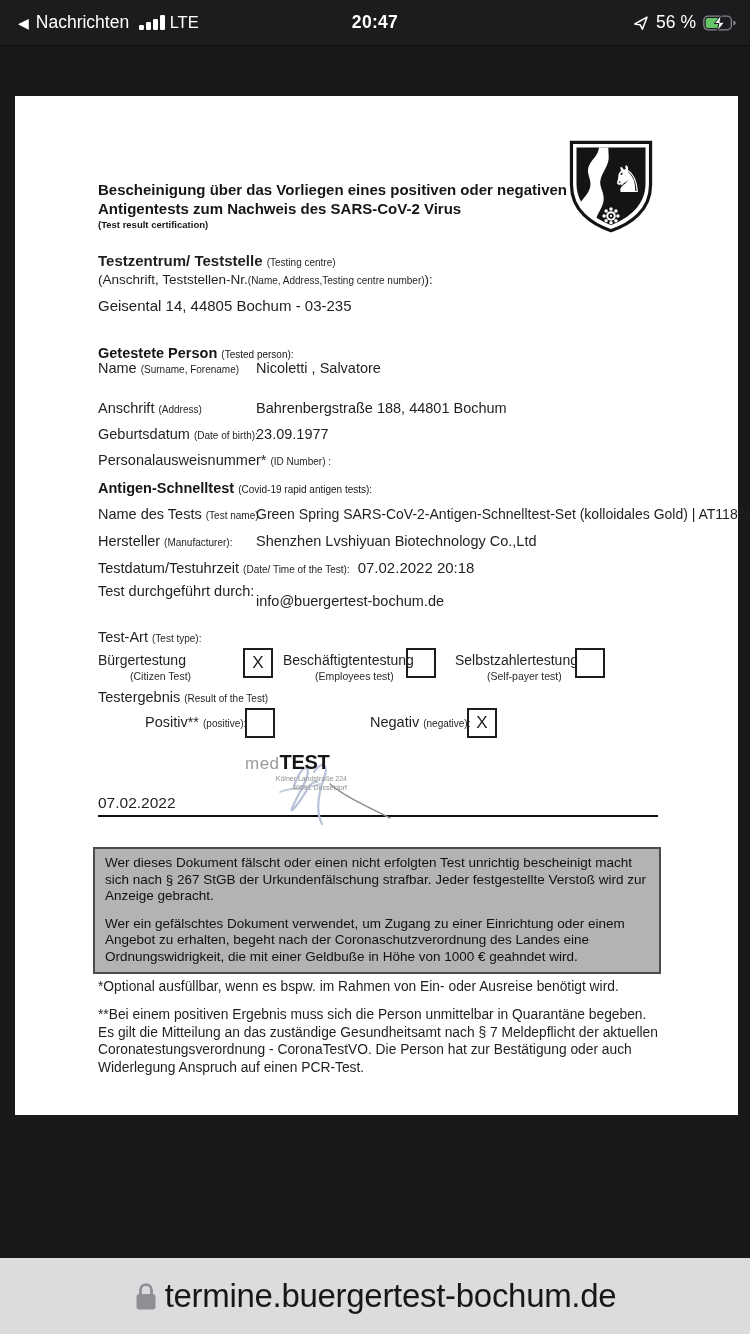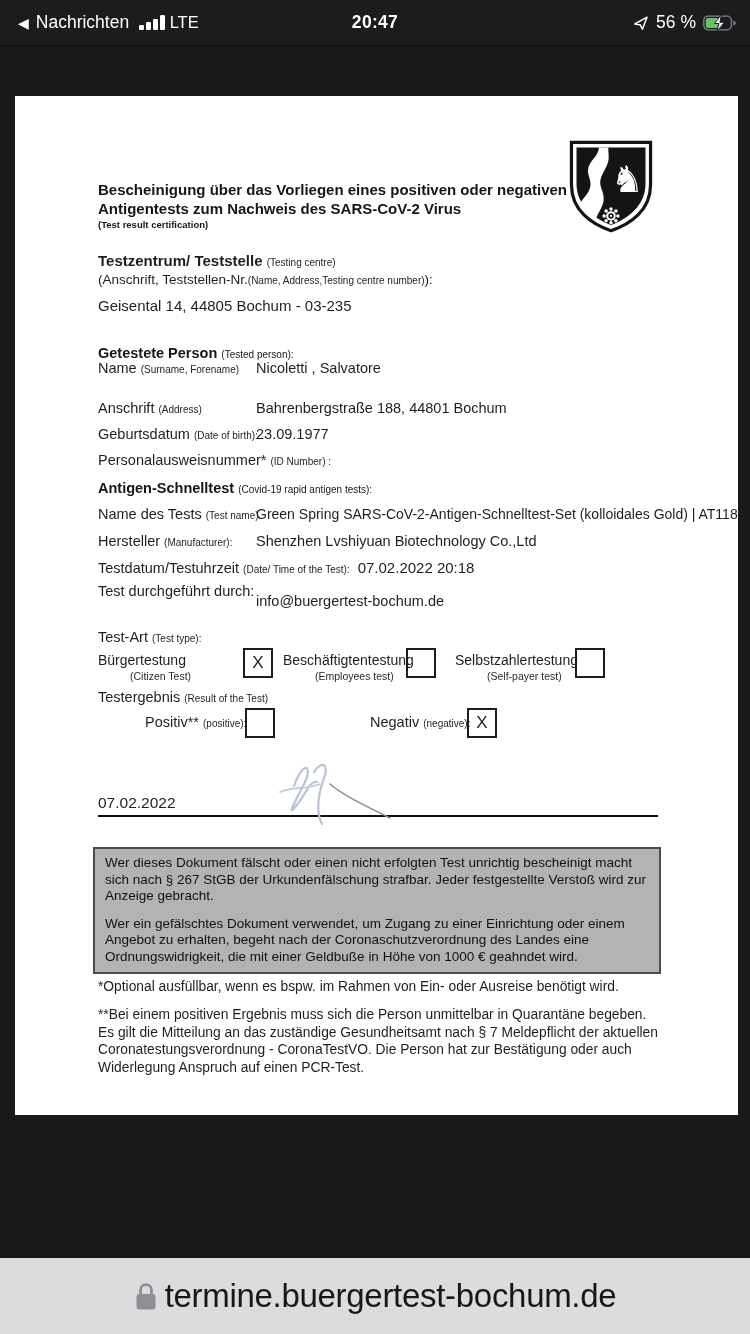--- a/index.html
+++ b/index.html
@@ -232,20 +232,27 @@
       </div>
   </div>
 
   <div class="abs stamp">
     <svg class="sig" width="160" height="84" viewBox="0 0 160 84">
       <path d="M20 42 C30 14 40 22 29 42 C21 58 12 74 22 62 C32 50 36 36 43 38" fill="none" stroke="#b9c2d8" stroke-width="2.2" stroke-linecap="round"></path>
       <path d="M40 28 C48 16 55 20 50 34 C45 48 41 66 48 80" fill="none" stroke="#b9c2d8" stroke-width="2.2" stroke-linecap="round"></path>
       <path d="M6 48 C20 42 32 46 46 40" fill="none" stroke="#c3cbde" stroke-width="1.8" stroke-linecap="round"></path>
       <path d="M56 40 C70 52 92 62 116 74" fill="none" stroke="#8f8f8f" stroke-width="1.6" stroke-linecap="round"></path>
     </svg>
+    <div class="stampblock">
+      <div><span class="logo-med">med</span><span class="logo-test">TEST</span></div>
+      <div class="stamp-addr">
+        <div>Kölner Landstraße 224</div>
+        <div>40591 Düsseldorf</div>
+      </div>
+    </div>
     <div class="stamp-date">07.02.2022</div>
   </div>
 
 
   <div class="abs legal">
     <p>Wer dieses Dokument fälscht oder einen nicht erfolgten Test unrichtig bescheinigt macht sich nach § 267 StGB der Urkundenfälschung strafbar. Jeder festgestellte Verstoß wird zur Anzeige gebracht.</p>
     <p>Wer ein gefälschtes Dokument verwendet, um Zugang zu einer Einrichtung oder einem Angebot zu erhalten, begeht nach der Coronaschutzverordnung des Landes eine Ordnungswidrigkeit, die mit einer Geldbuße in Höhe von 1000 € geahndet wird.</p>
   </div>
 
   <div class="abs fn fn1">*Optional ausfüllbar, wenn es bspw. im Rahmen von Ein- oder Ausreise benötigt wird.</div>

